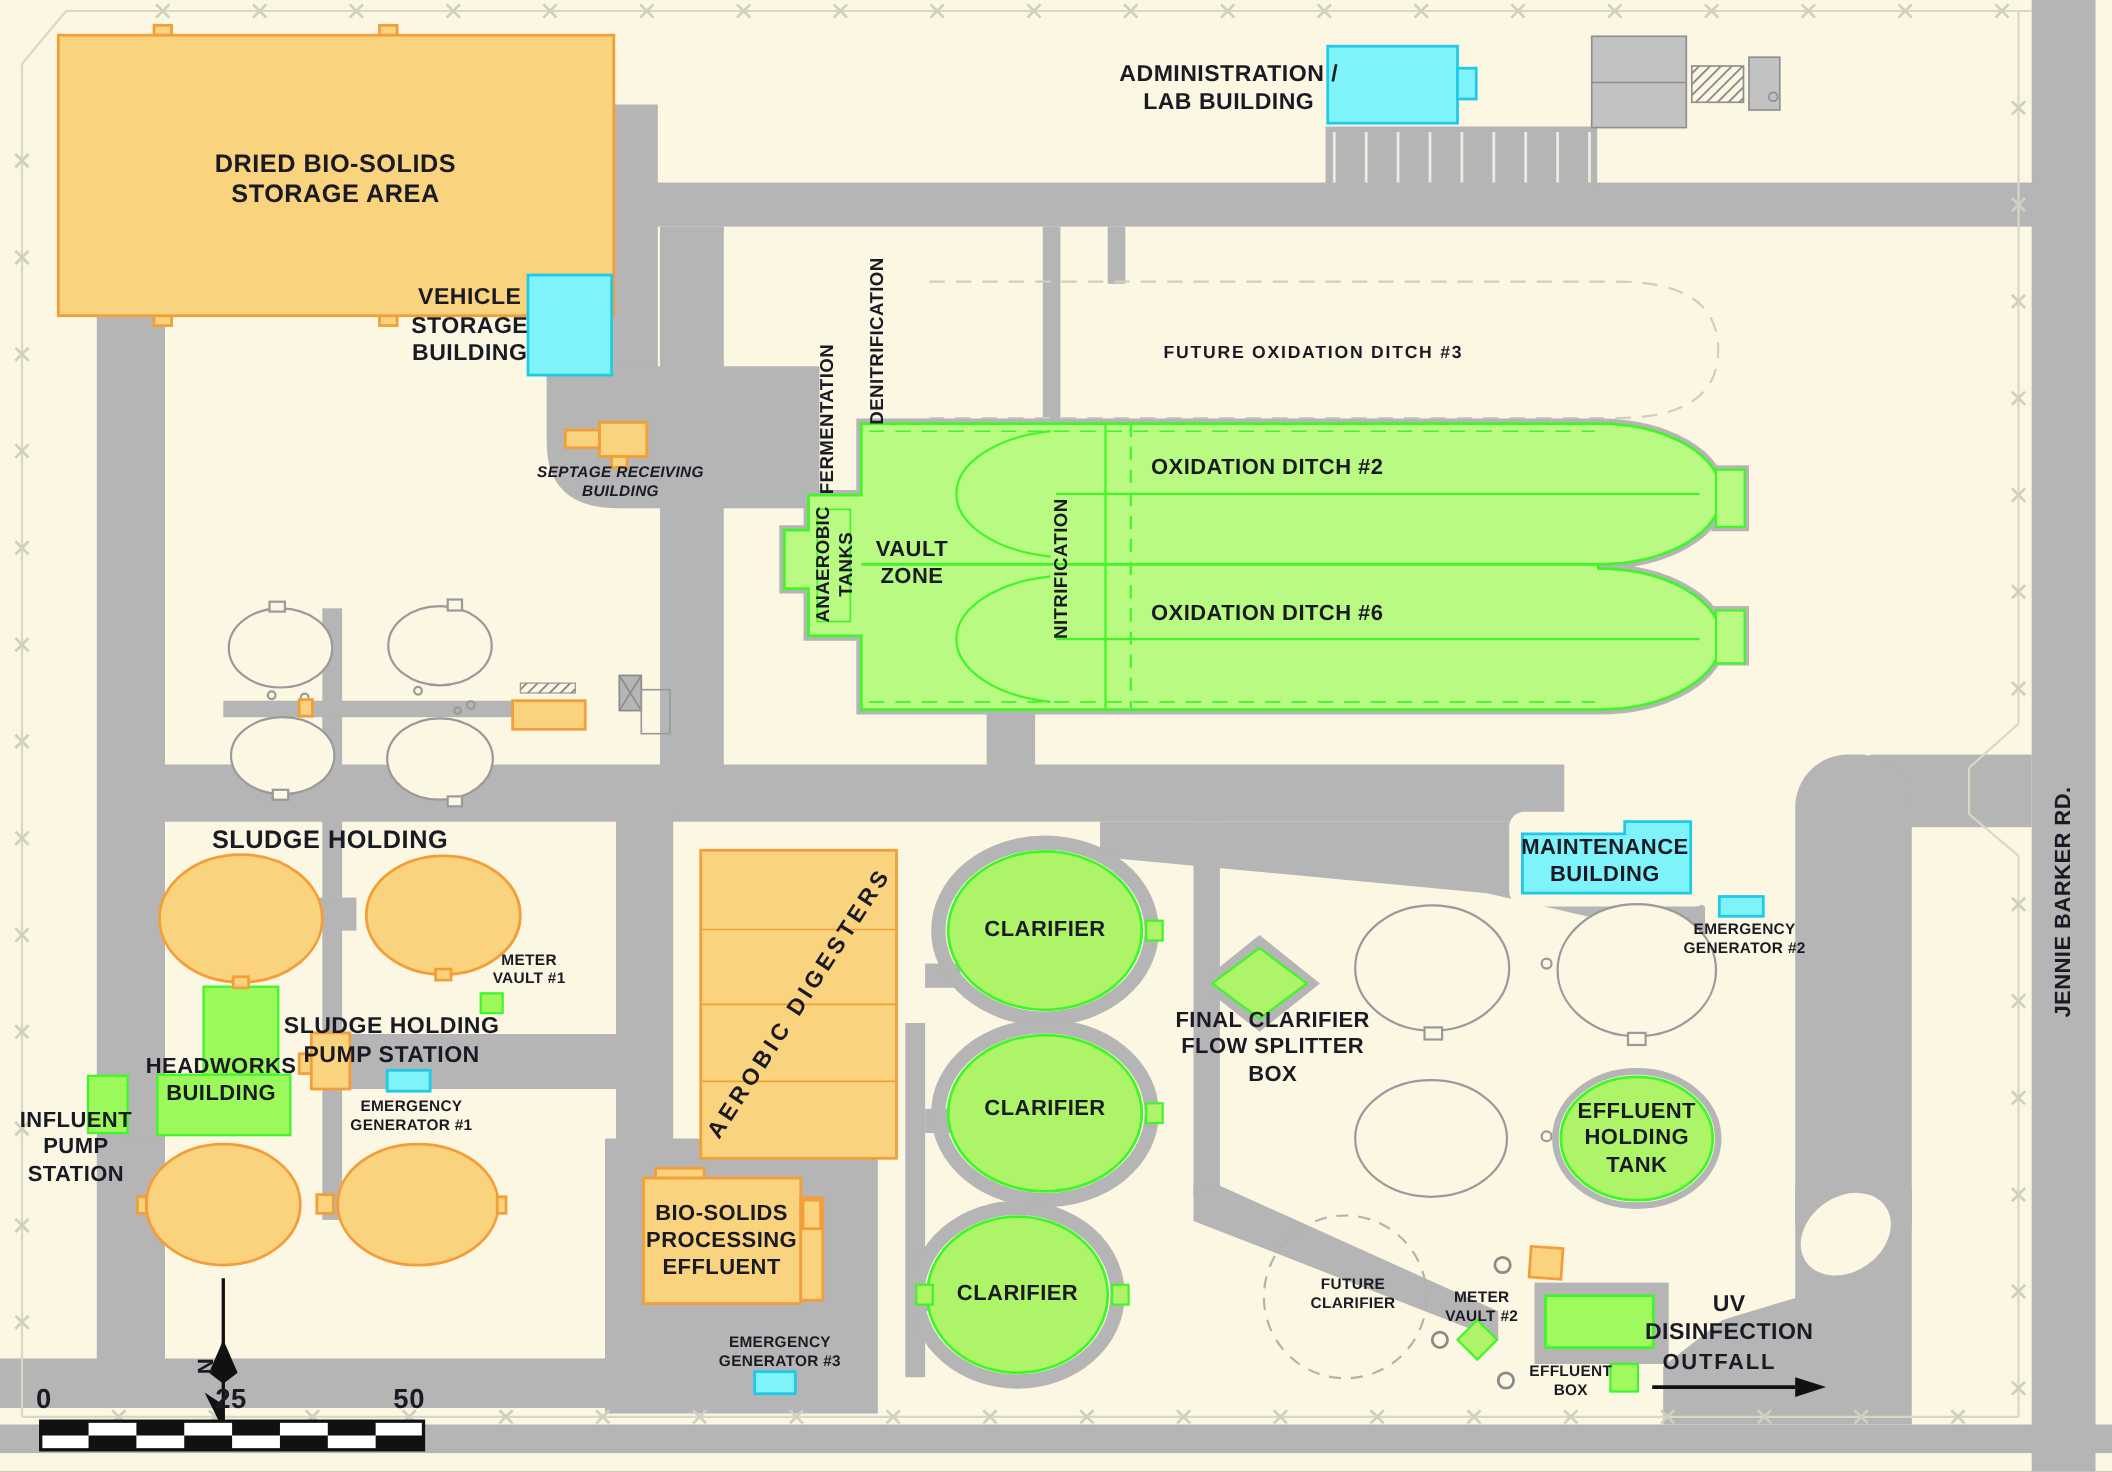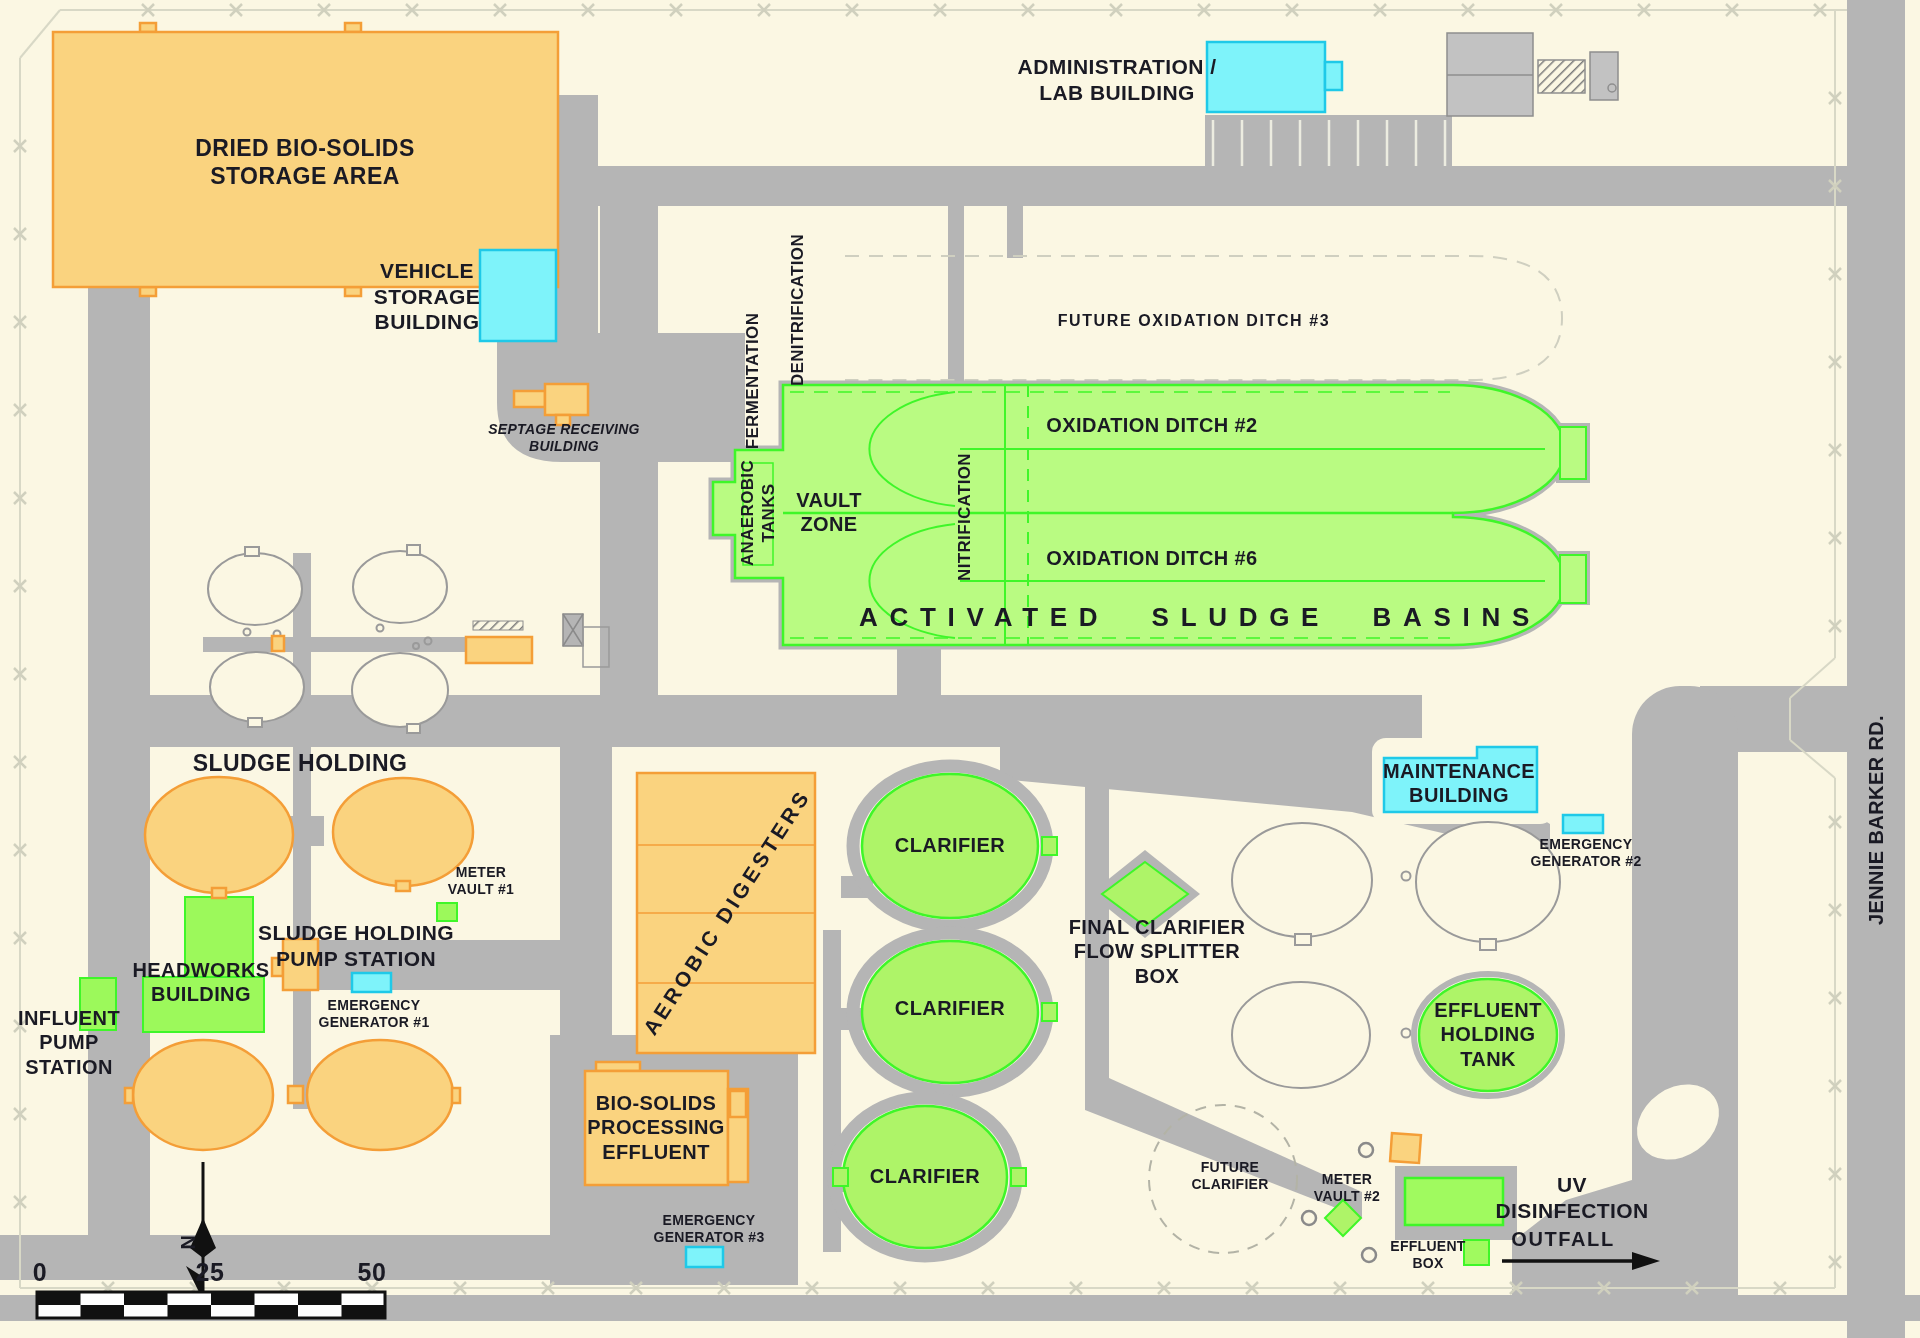--- a/index.html
+++ b/index.html
@@ -348,21 +348,20 @@
 <div class="lbl s21" style="left:427px;top:296px;">VEHICLE
 STORAGE
 BUILDING</div>
 <div class="lbl s14" style="left:564px;top:438px;font-style:italic;">SEPTAGE RECEIVING
 BUILDING</div>
 <div class="lbl s21" style="left:1117px;top:80px;">ADMINISTRATION /
 LAB BUILDING</div>
 <div class="lbl s16" style="left:1194px;top:321px;">FUTURE OXIDATION DITCH #3</div>
 <div class="lbl s20" style="left:1152px;top:425px;">OXIDATION DITCH #2</div>
 <div class="lbl s20" style="left:1152px;top:558px;">OXIDATION DITCH #6</div>
-<div class="lbl spread" style="left:1200px;top:618px;">ACTIVATED SLUDGE BASINS</div>
 <div class="lbl s20" style="left:829px;top:512px;">VAULT
 ZONE</div>
 <div class="lbl s17 rot90ml" style="left:759px;top:513px;">ANAEROBIC
 TANKS</div>
 <div class="lbl s17 rot90" style="left:753px;top:381px;">FERMENTATION</div>
 <div class="lbl s17 rot90" style="left:798px;top:310px;">DENITRIFICATION</div>
 <div class="lbl s17 rot90" style="left:965px;top:517px;">NITRIFICATION</div>
 <div class="lbl s22" style="left:300px;top:763px;">SLUDGE HOLDING</div>
 <div class="lbl s14" style="left:481px;top:881px;">METER
 VAULT #1</div>

